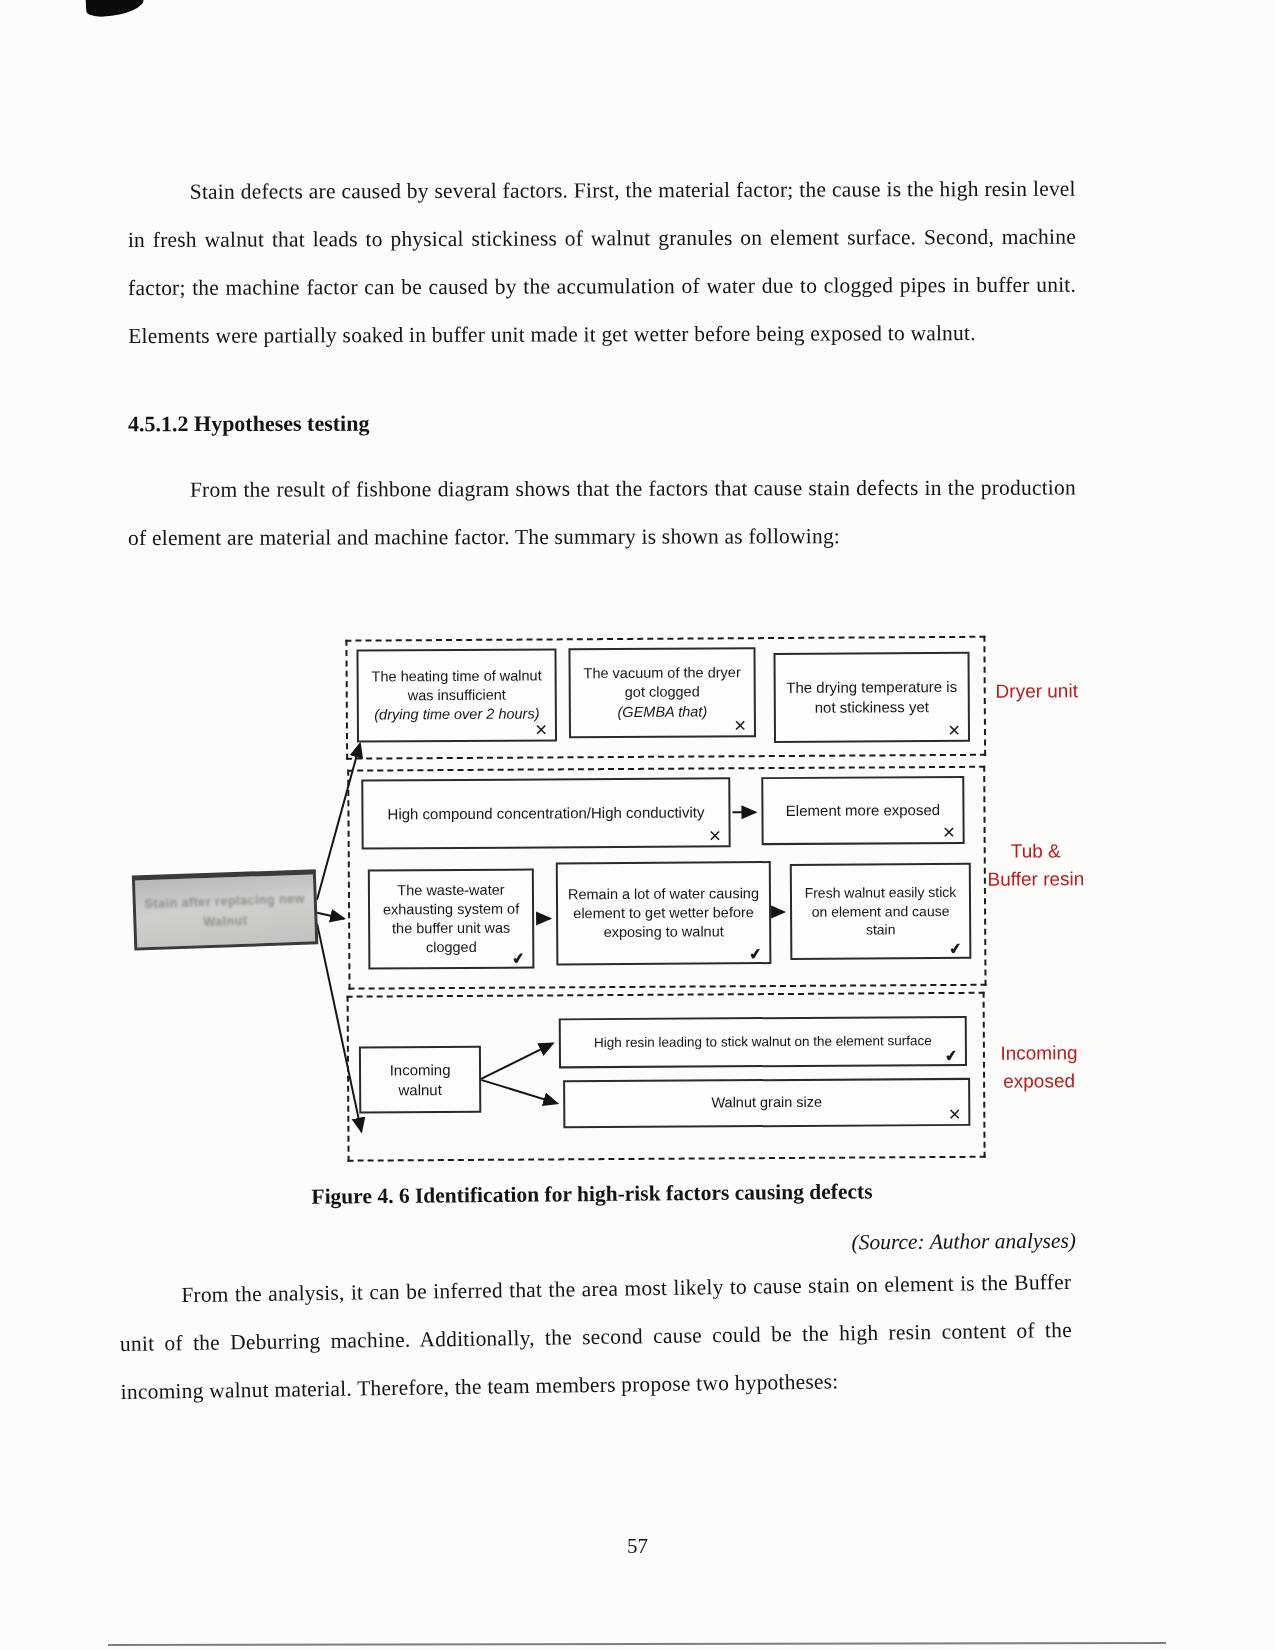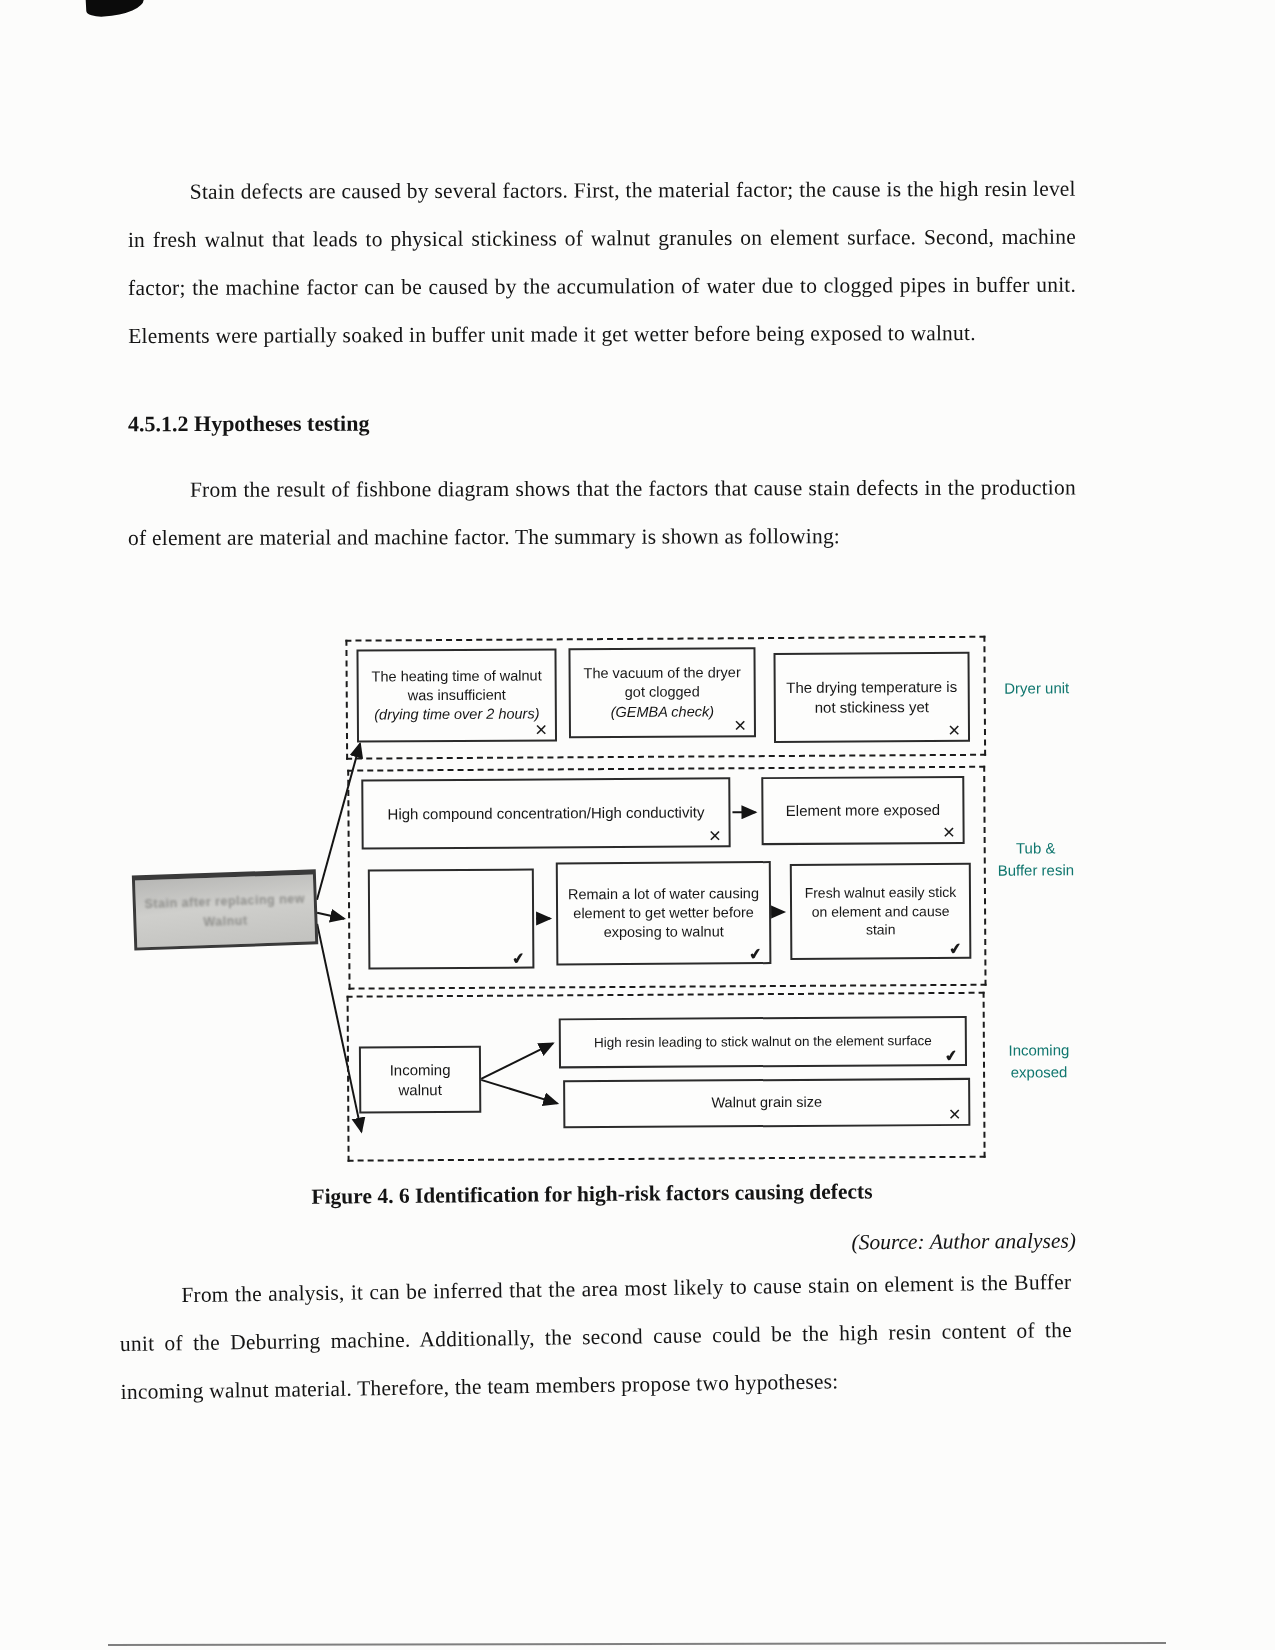--- a/index.html
+++ b/index.html
@@ -85,21 +85,21 @@
     border:3px solid #3a3a3a;border-top-width:5px;
     background:linear-gradient(175deg,#b7b7b5 0%,#cfcfcc 45%,#c2c2bf 100%);
     transform:rotate(-1.6deg);
     display:flex;flex-direction:column;justify-content:center;align-items:center;
     position:absolute;box-sizing:border-box;text-align:center;
   }
   #b-root .ghost{
     font-size:12.5px;font-weight:bold;color:#90908d;line-height:1.6;
     filter:blur(.8px);letter-spacing:.5px;
   }
-  .sec-label{position:absolute;font-size:15px;text-align:center;line-height:1.45;color:#0f766e;}
+  .sec-label{position:absolute;font-size:19px;text-align:center;line-height:1.45;color:#b91c1c;}
   #lbl-dryer   {left:868px;top:50px; width:100px;}
   #lbl-buffer  {left:864px;top:210px;width:104px;text-align:center;}
   #lbl-incoming{left:868px;top:412px;width:100px;}
   #arrows{position:absolute;left:0;top:0;width:1000px;height:540px;pointer-events:none;}
   #arrows line{stroke:#141414;stroke-width:2;}
 </style>
 </head>
 <body>
 
 <div id="page">
@@ -136,39 +136,40 @@
     </div>
 
     <div id="sec-dryer" class="sec"></div>
     <div id="b-heat" class="bx">
       <span>The heating time of walnut was insufficient</span>
       <span class="note">(drying time over 2 hours)</span>
       <span class="mark">✕</span>
     </div>
     <div id="b-vac" class="bx">
       <span>The vacuum of the dryer got clogged</span>
-      <span class="note">(GEMBA check)</span>
+      <span class="note">(GEMBA that)</span>
       <span class="mark">✕</span>
     </div>
     <div id="b-temp" class="bx">
       <span>The drying temperature is not stickiness yet</span>
       <span class="mark">✕</span>
     </div>
     <div id="lbl-dryer" class="sec-label">Dryer unit</div>
 
     <div id="sec-buffer" class="sec"></div>
     <div id="b-comp" class="bx">
       <span>High compound concentration/High conductivity</span>
       <span class="mark">✕</span>
     </div>
     <div id="b-stick" class="bx">
       <span>Element more exposed</span>
       <span class="mark">✕</span>
     </div>
     <div id="b-waste" class="bx">
+      <span>The waste-water exhausting system of the buffer unit was clogged</span>
       <span class="mark check">✔</span>
     </div>
     <div id="b-water" class="bx">
       <span>Remain a lot of water causing element to get wetter before exposing to walnut</span>
       <span class="mark check">✔</span>
     </div>
     <div id="b-fresh" class="bx">
       <span>Fresh walnut easily stick on element and cause stain</span>
       <span class="mark check">✔</span>
     </div>
@@ -195,15 +196,16 @@
       <div>exposed</div>
     </div>
   </div>
 
   <div id="caption">Figure 4. 6 Identification for high-risk factors causing defects</div>
 
   <div id="src-line">(Source: Author analyses)</div>
 
   <div id="p3" class="para indent">From the analysis, it can be inferred that the area most likely to cause stain on element is the Buffer unit of the Deburring machine. Additionally, the second cause could be the high resin content of the incoming walnut material. Therefore, the team members propose two hypotheses:</div>
 
+  <div id="pageno">57</div>
 
   <div class="bottom-line"></div>
 </div>
 
 </body></html>

